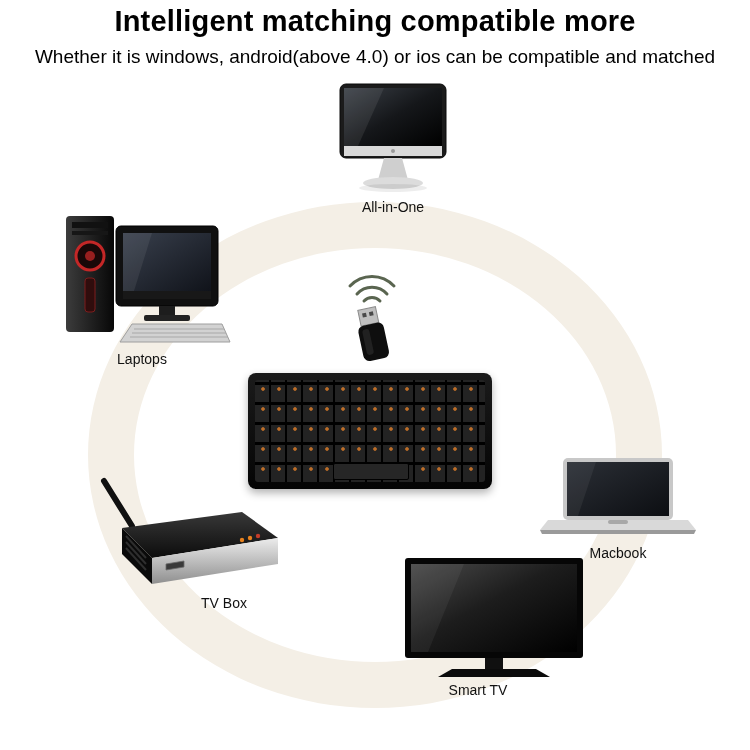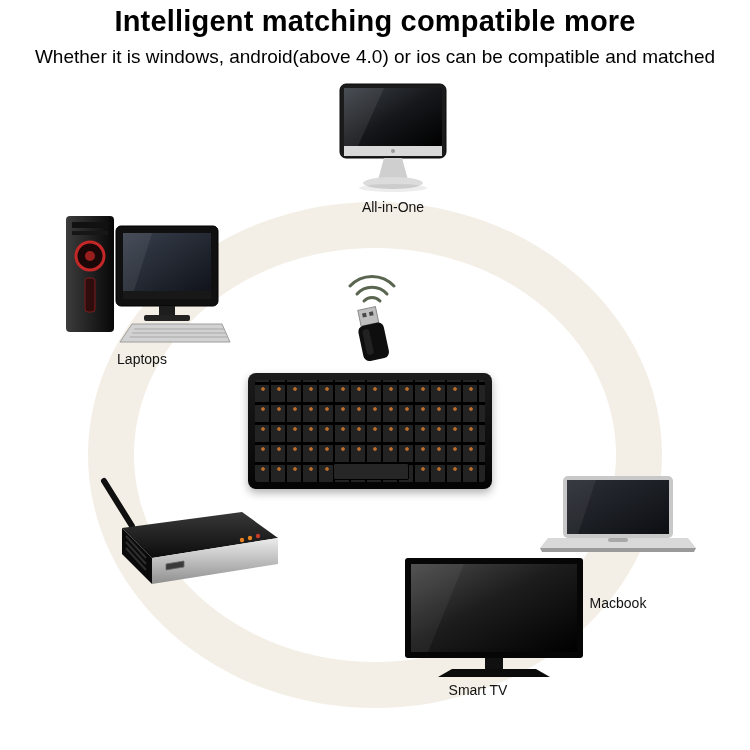--- a/index.html
+++ b/index.html
@@ -18,21 +18,21 @@
 
   
   .device{position:absolute;display:flex;flex-direction:column;align-items:center;z-index:2;}
   .device .lbl{font-size:14px;color:#111;margin-top:5px;text-align:center;}
 
   .d-allinone{left:318px;top:82px;width:150px;}
   .d-desktops{left:52px;top:212px;width:180px;}
   .d-laptops{left:563px;top:224px;width:150px;}
   .d-tvbox{left:90px;top:476px;width:198px;}
   .d-tvbox .lbl{padding-left:70px;}
-  .d-macbook{left:538px;top:474px;width:160px;gap:32px;}
+  .d-macbook{left:538px;top:456px;width:160px;}
   .d-smarttv{left:398px;top:556px;width:192px;}
   .d-smarttv .lbl{padding-right:46px;margin-top:2px;margin-left:14px;}
 
   
   .dongle{position:absolute;left:332px;top:262px;width:80px;height:112px;z-index:3;}
 
   
   .kb-body{position:absolute;left:248px;top:373px;width:244px;height:116px;z-index:3;
            background:linear-gradient(#1b1b1b,#040404);border-radius:8px;
            box-shadow:0 4px 8px rgba(0,0,0,0.30);box-sizing:border-box;padding:7px;}
@@ -143,20 +143,21 @@
       <line x1="42" y1="50" x2="14" y2="5" stroke="#101010" stroke-width="6" stroke-linecap="round"></line>
       <polygon points="32,52 152,36 188,62 62,82" fill="url(#tb-top)"></polygon>
       <polygon points="62,82 188,62 188,88 62,108" fill="url(#tb-front)"></polygon>
       <polygon points="32,52 62,82 62,108 32,78" fill="#0a0a0a"></polygon>
       <path d="M36,60 l20,22 M36,66 l20,22 M36,72 l20,22" stroke="#2e2e2e" stroke-width="2" fill="none"></path>
       <polygon points="76,88 94,85 94,91 76,94" fill="#3a3a3a" stroke="#6a6a6a" stroke-width="0.8"></polygon>
       <circle cx="152" cy="64" r="2.2" fill="#e8821e"></circle>
       <circle cx="160" cy="62" r="2.2" fill="#e8821e"></circle>
       <circle cx="168" cy="60" r="2.2" fill="#c43c2a"></circle>
     </svg>
+    <div class="lbl">TV Box</div>
   </div>
 
   <div class="device d-macbook">
     <svg width="160" height="84" viewBox="0 0 160 84">
       <defs>
         <linearGradient id="mb-scr" x1="0" y1="0" x2="1" y2="1">
           <stop offset="0" stop-color="#2b2f36"></stop>
             <stop offset="1" stop-color="#0c0e12"></stop>
         </linearGradient>
       </defs>

